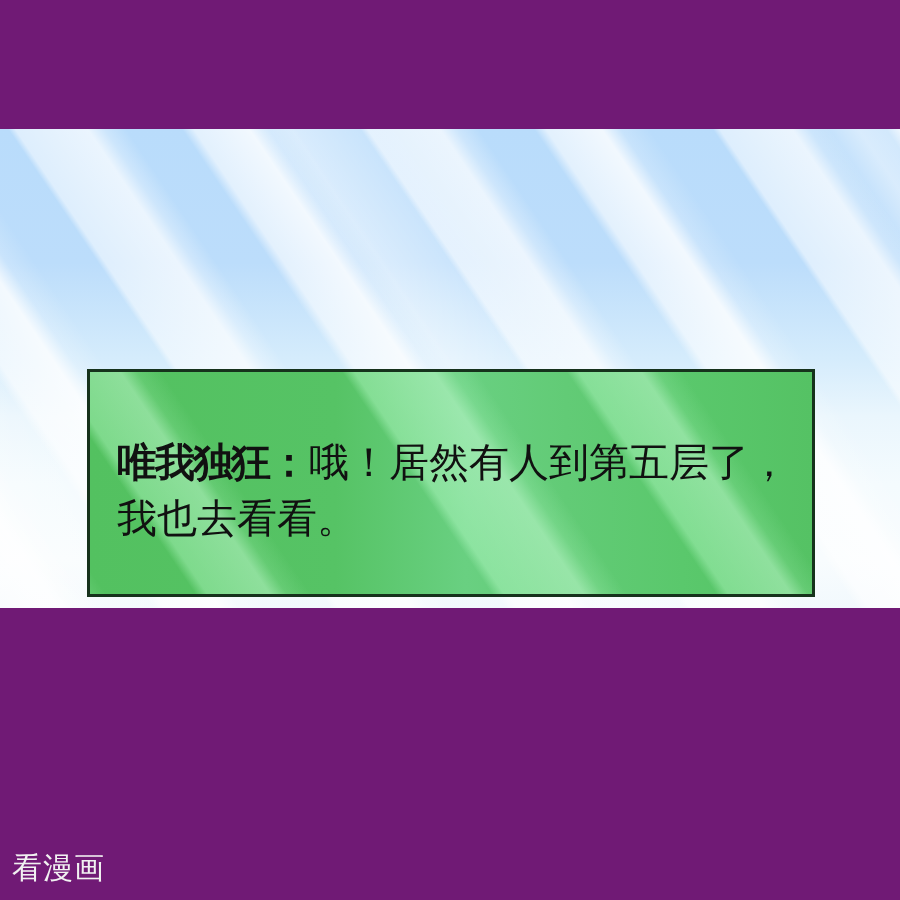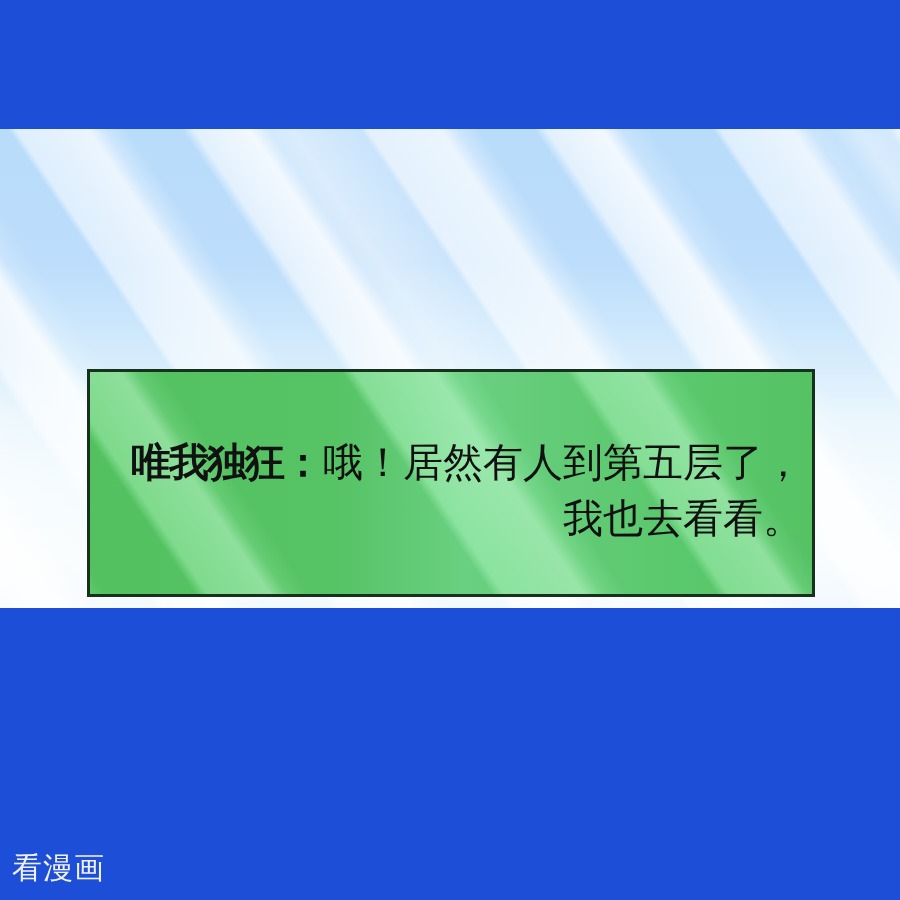--- a/index.html
+++ b/index.html
@@ -12,22 +12,21 @@
     height: 900px;
     position: relative;
     overflow: hidden;
     font-family: "Liberation Sans", "DejaVu Sans", sans-serif;
   }
 
   
   #comic-page {
     position: absolute;
     inset: 0;
-    background: #1d4ed8;
-    text-align: right;
+    background: #701a75;
   }
   #divider-top   { top: 122px; height: 7px; }
   #divider-bottom{ top: 608px; height: 9px; }
 
   
   #comic-panel {
     position: absolute;
     left: 0;
     top: 129px;
     width: 900px;

